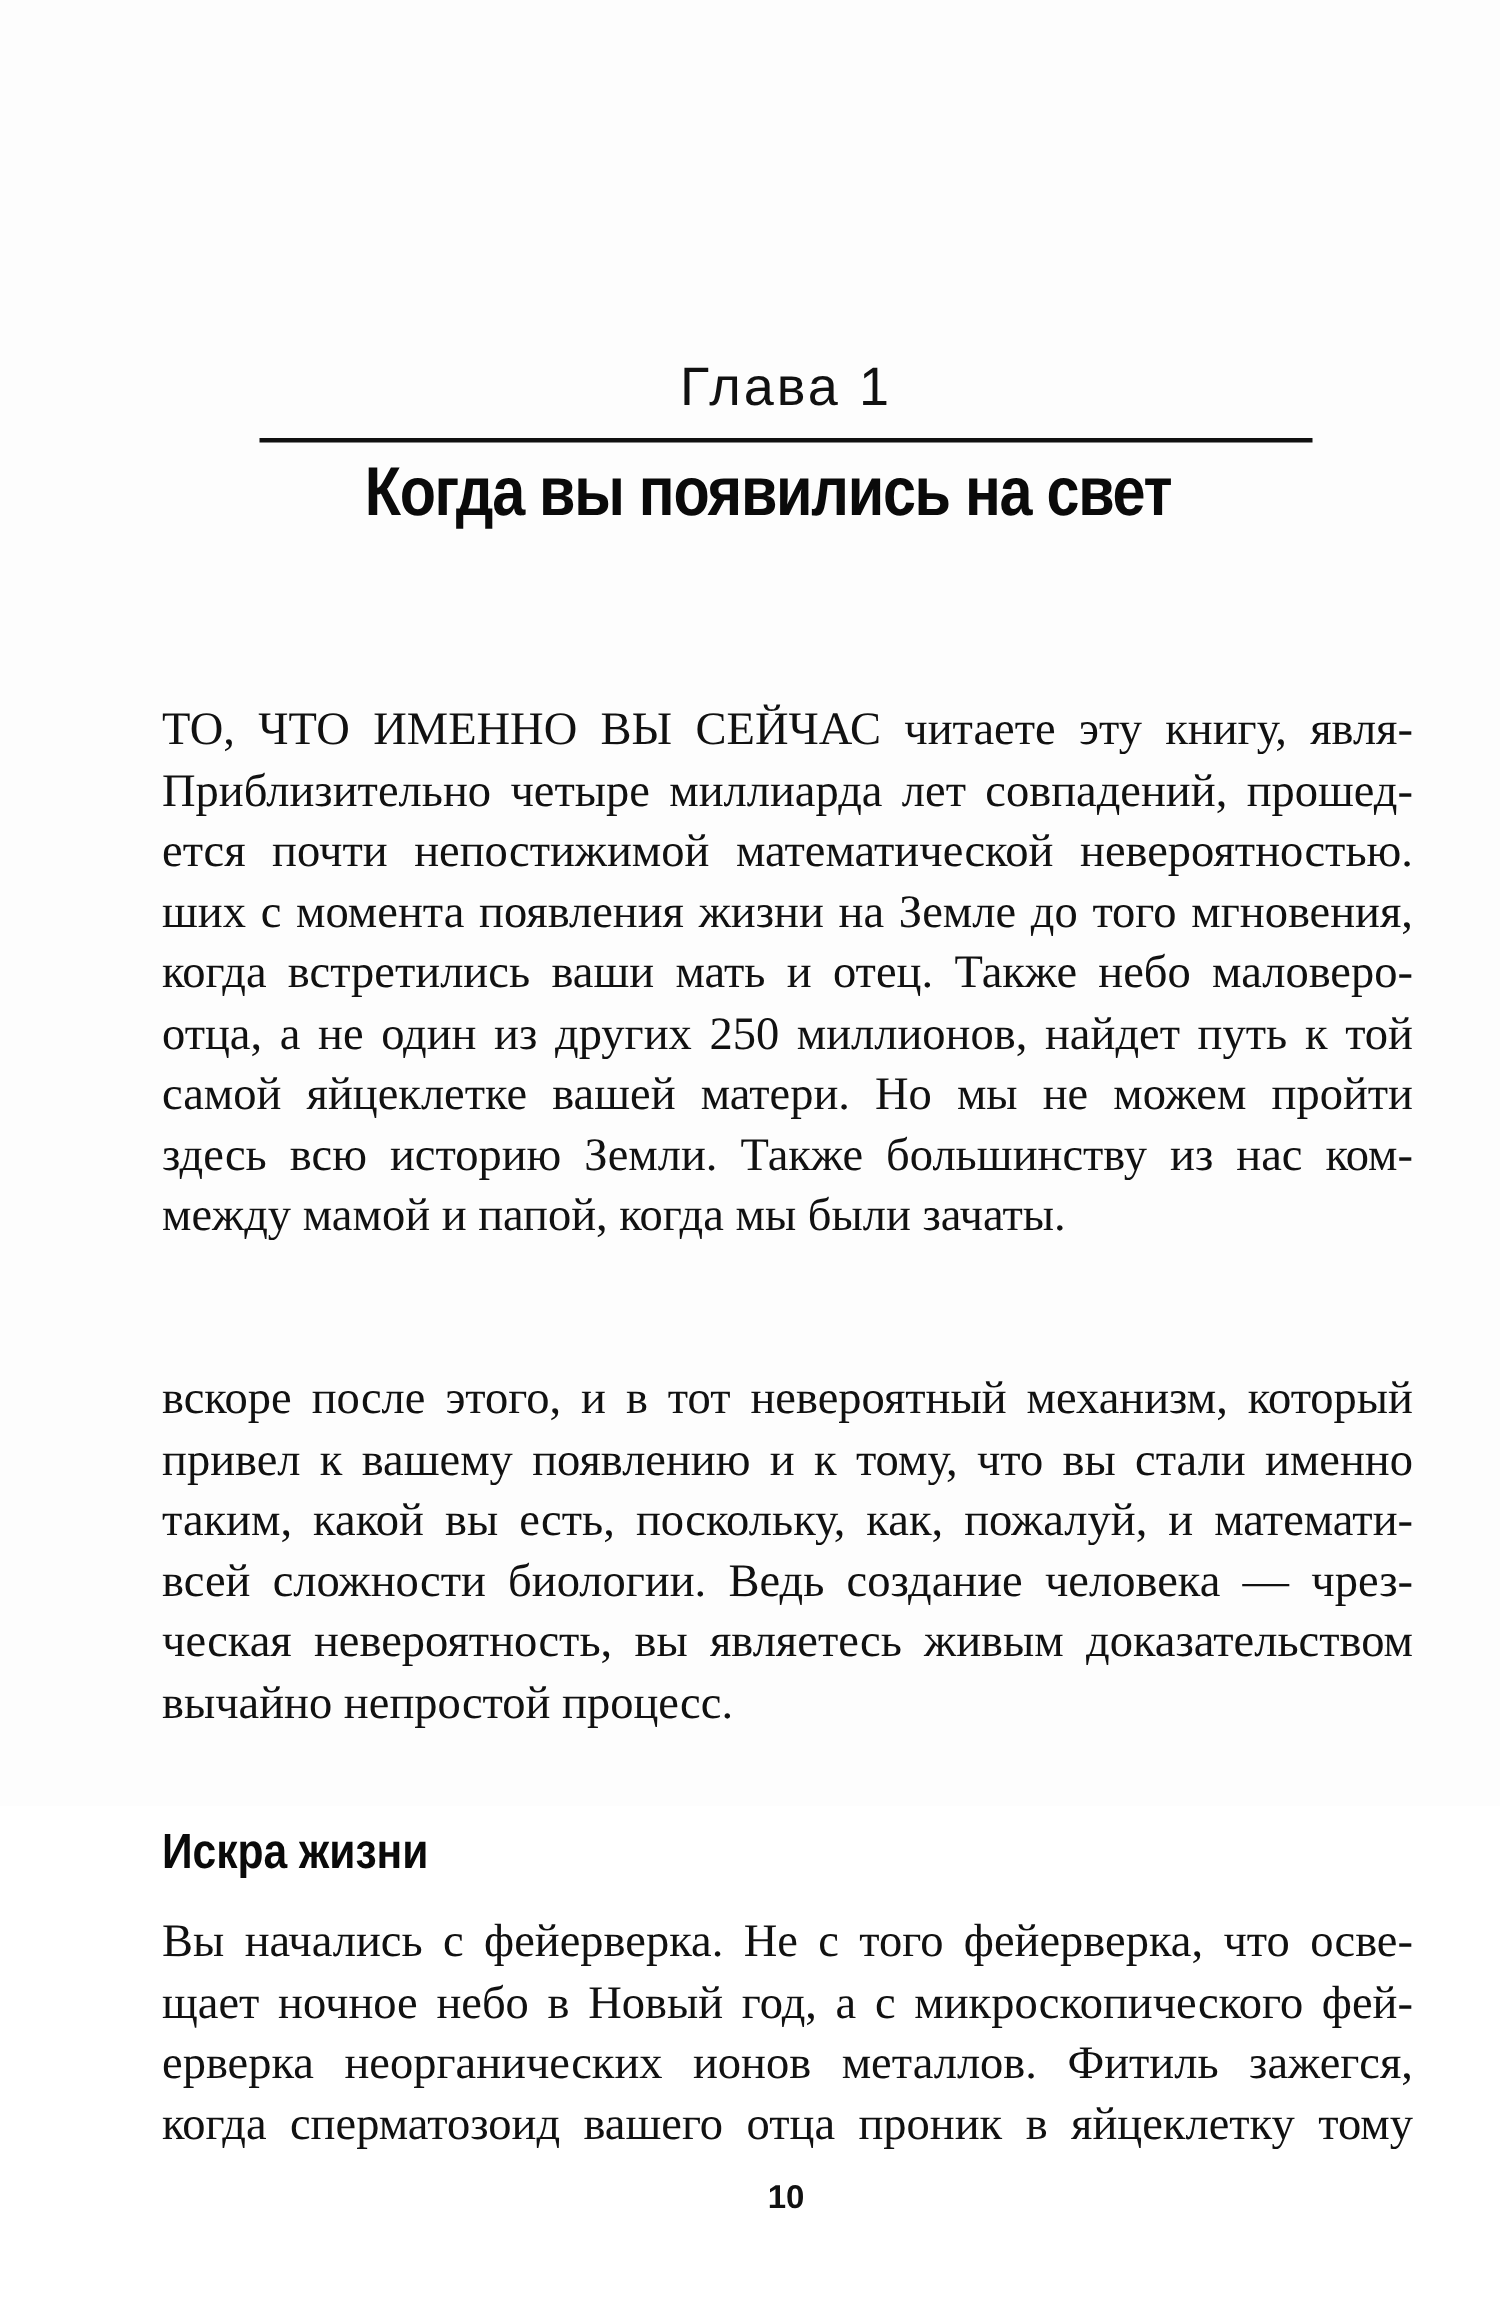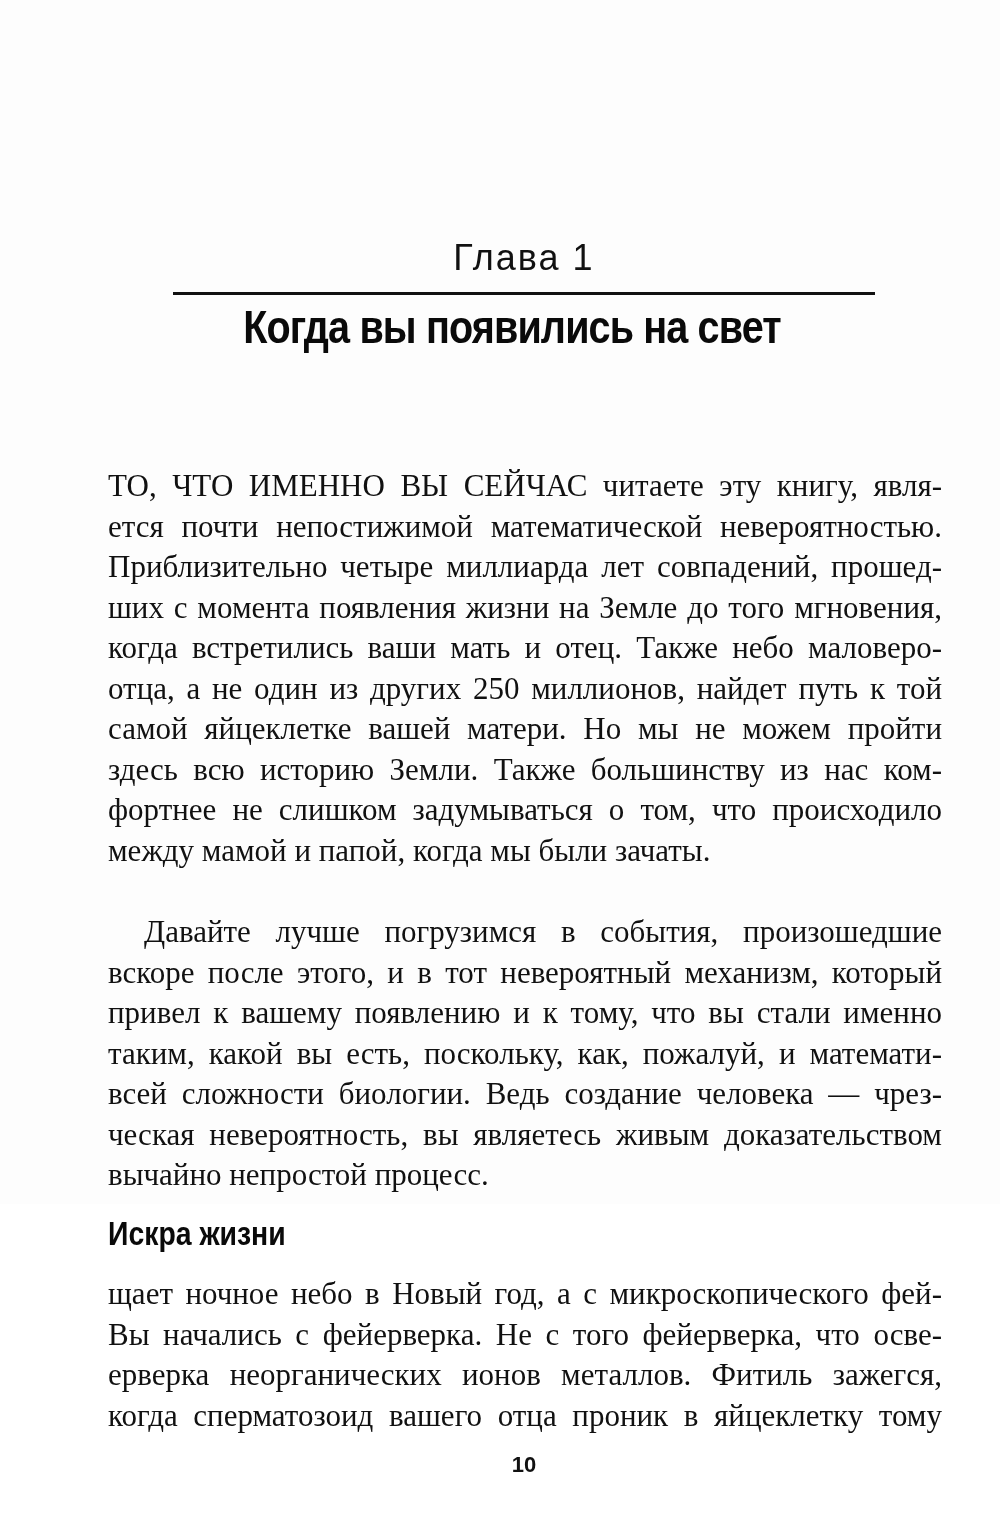--- a/index.html
+++ b/index.html
@@ -107,45 +107,43 @@
 <body>
 
 <div class="page">
 
   <div class="chapter-label">Глава 1</div>
   <div class="chapter-rule"></div>
   <div class="chapter-title">Когда вы появились на свет</div>
 
   <div class="body-text para1">
     <span class="line"><span class="smallcaps">ТО, ЧТО ИМЕННО ВЫ СЕЙЧАС</span><span> читаете эту книгу, явля-</span></span>
+    <span class="line">Приблизительно четыре миллиарда лет совпадений, прошед-</span>
     <span class="line">ется почти непостижимой математической невероятностью.</span>
-    <span class="line">Приблизительно четыре миллиарда лет совпадений, прошед-</span>
     <span class="line">ших с момента появления жизни на Земле до того мгновения,</span>
     <span class="line">когда встретились ваши мать и отец. Также небо маловеро-</span>
     <span class="line">отца, а не один из других 250 миллионов, найдет путь к той</span>
     <span class="line">самой яйцеклетке вашей матери. Но мы не можем пройти</span>
     <span class="line">здесь всю историю Земли. Также большинству из нас ком-</span>
-    <span class="line">фортнее не слишком задумываться о том, что происходило</span>
     <span class="line last">между мамой и папой, когда мы были зачаты.</span>
   </div>
 
   <div class="body-text para2">
-    <span class="line indent">Давайте лучше погрузимся в события, произошедшие</span>
     <span class="line">вскоре после этого, и в тот невероятный механизм, который</span>
     <span class="line">привел к вашему появлению и к тому, что вы стали именно</span>
     <span class="line">таким, какой вы есть, поскольку, как, пожалуй, и математи-</span>
     <span class="line">всей сложности биологии. Ведь создание человека — чрез-</span>
     <span class="line">ческая невероятность, вы являетесь живым доказательством</span>
     <span class="line last">вычайно непростой процесс.</span>
   </div>
 
   <div class="section-heading">Искра жизни</div>
 
   <div class="body-text para3">
+    <span class="line">Вы начались с фейерверка. Не с того фейерверка, что осве-</span>
     <span class="line">щает ночное небо в Новый год, а с микроскопического фей-</span>
-    <span class="line">Вы начались с фейерверка. Не с того фейерверка, что осве-</span>
     <span class="line">ерверка неорганических ионов металлов. Фитиль зажегся,</span>
     <span class="line">когда сперматозоид вашего отца проник в яйцеклетку тому</span>
   </div>
 
   <div class="page-number">10</div>
 
 </div>
 
 </body></html>

